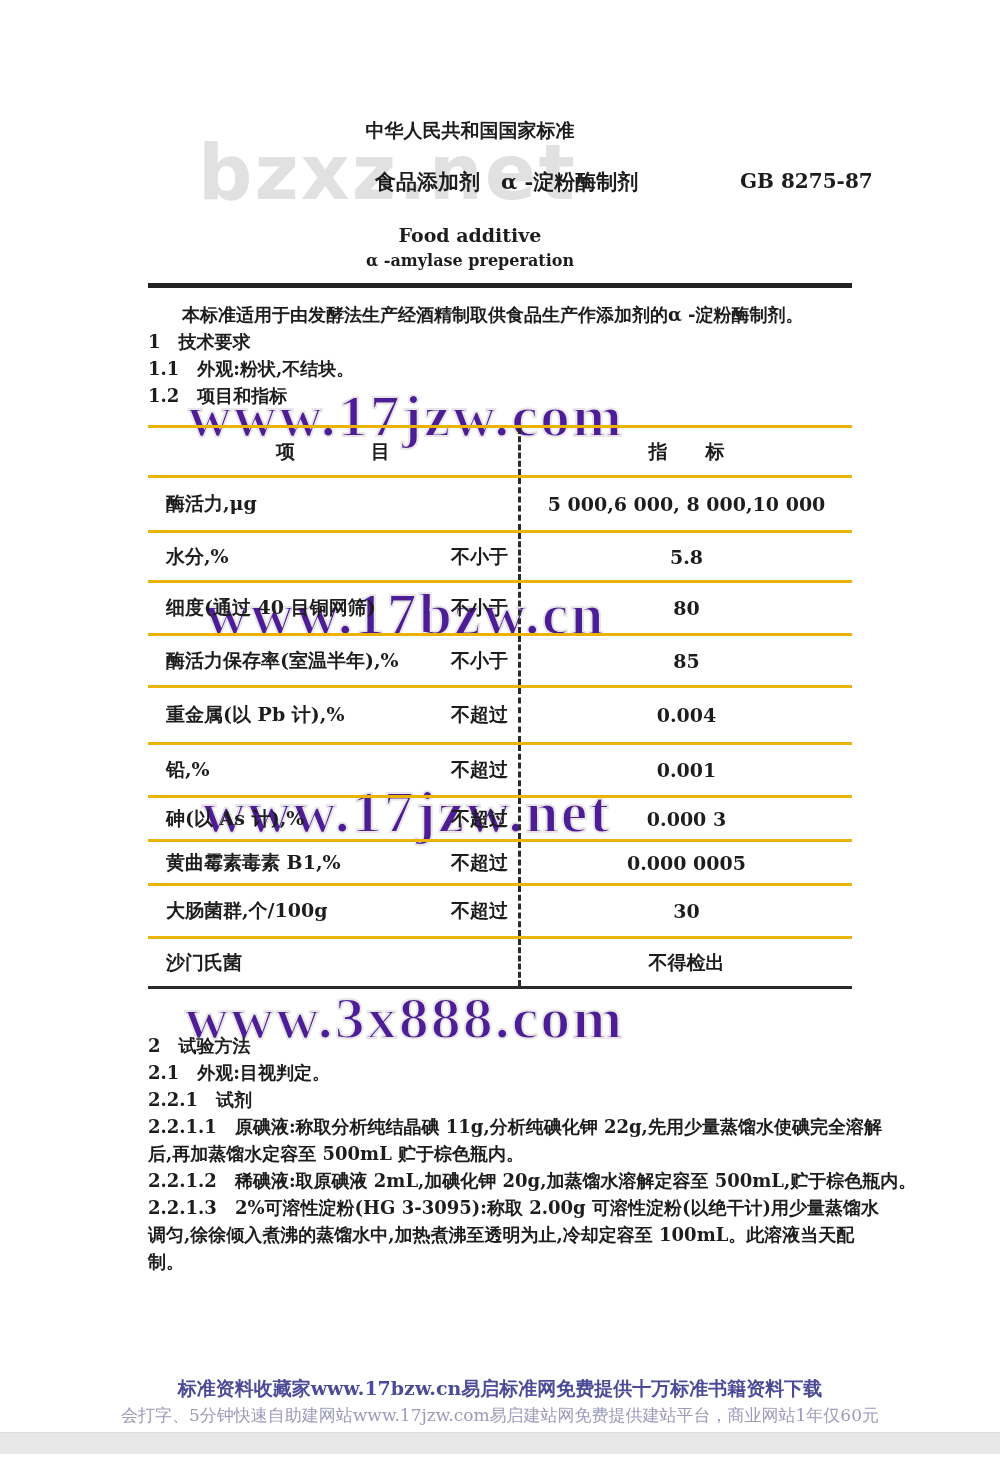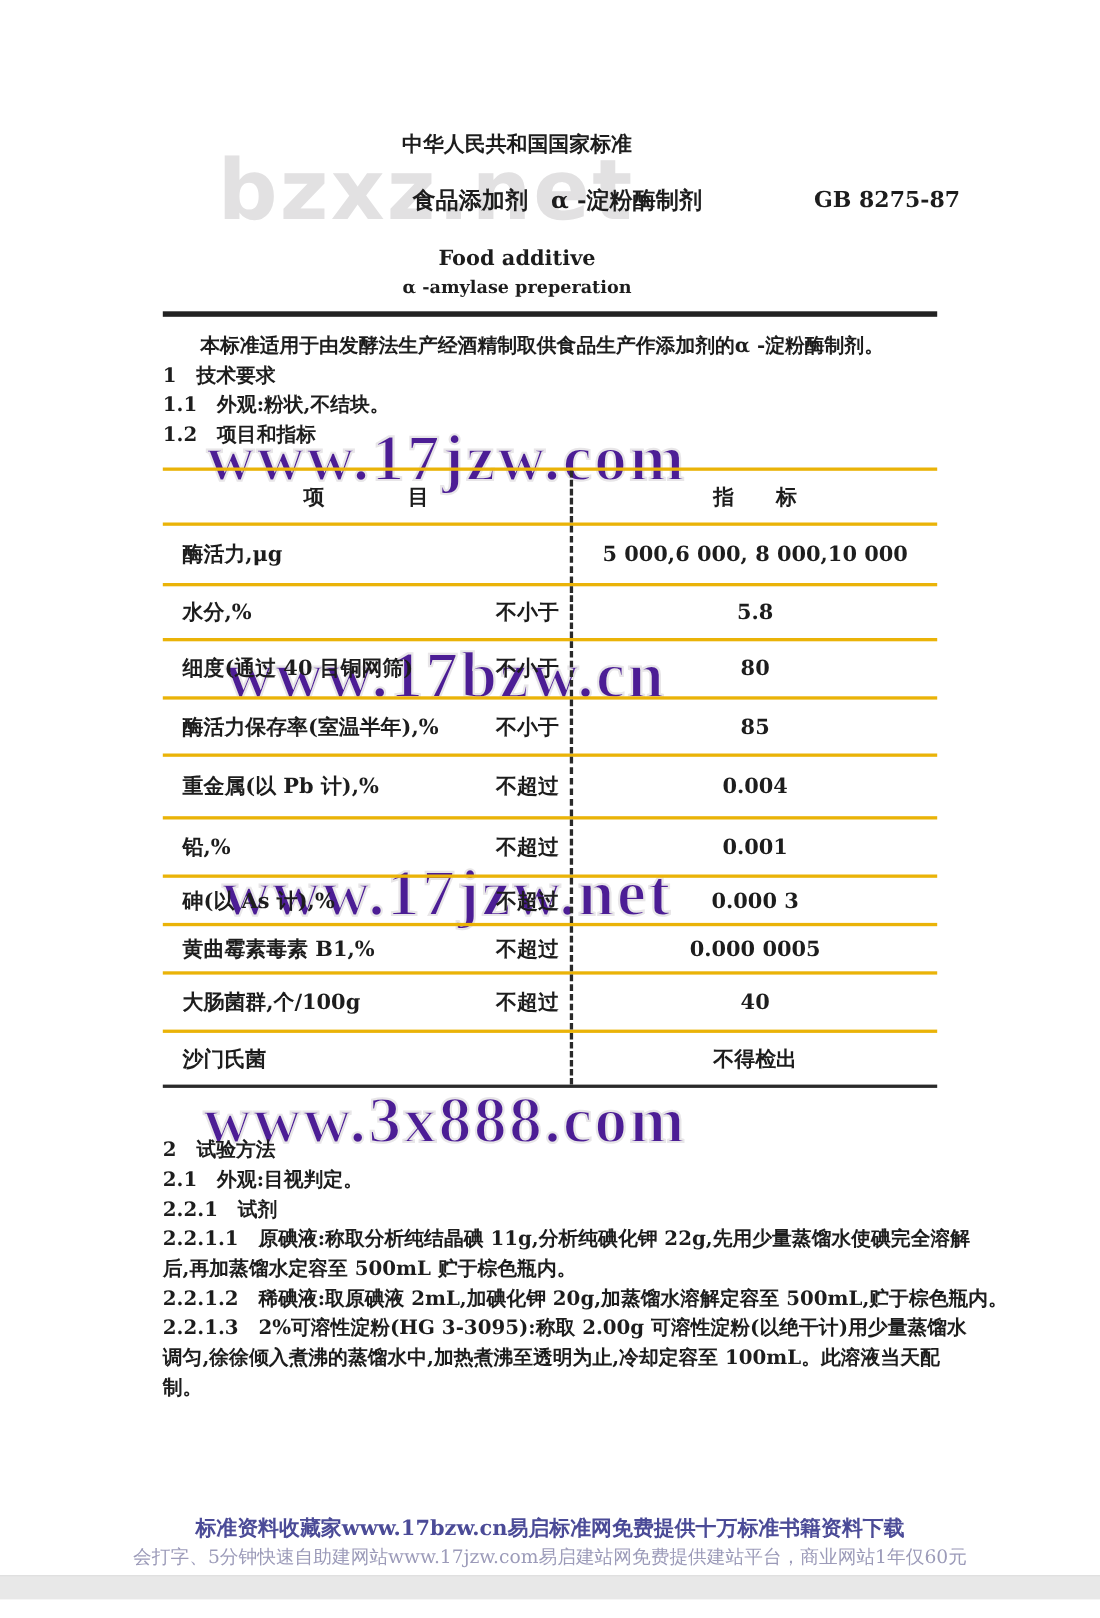--- a/index.html
+++ b/index.html
@@ -152,21 +152,21 @@
             <span class="lbl">黄曲霉素毒素 B1,%</span>
             <span class="qual">不超过</span>
           </div>
         <div class="cell-value">0.000 0005</div>
       </div>
       <div class="trow" style="height:53px">
         <div class="cell-item">
             <span class="lbl">大肠菌群,个/100g</span>
             <span class="qual">不超过</span>
           </div>
-        <div class="cell-value">40</div>
+        <div class="cell-value">30</div>
       </div>
       <div class="trow last" style="height:53px">
         <div class="cell-item">
             <span class="lbl">沙门氏菌</span>
             <span class="qual"></span>
           </div>
         <div class="cell-value">不得检出</div>
       </div>
     </div>
 

